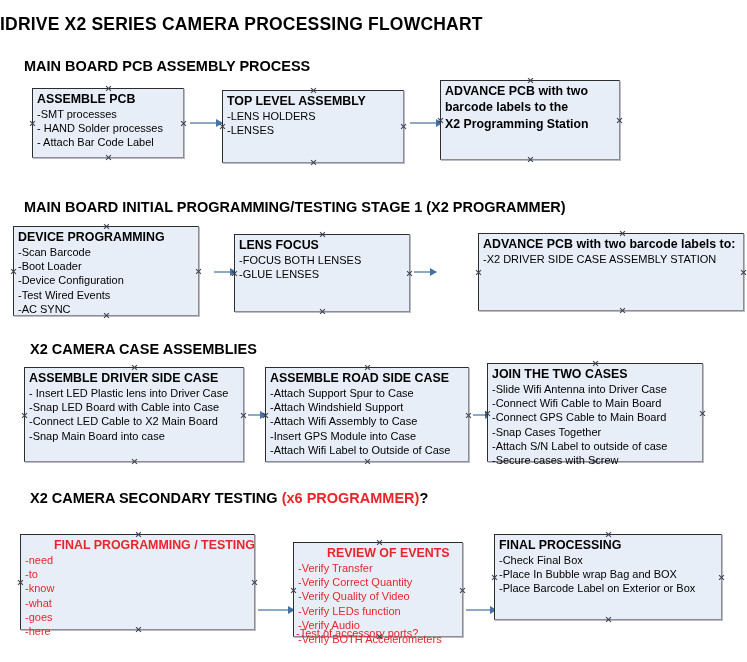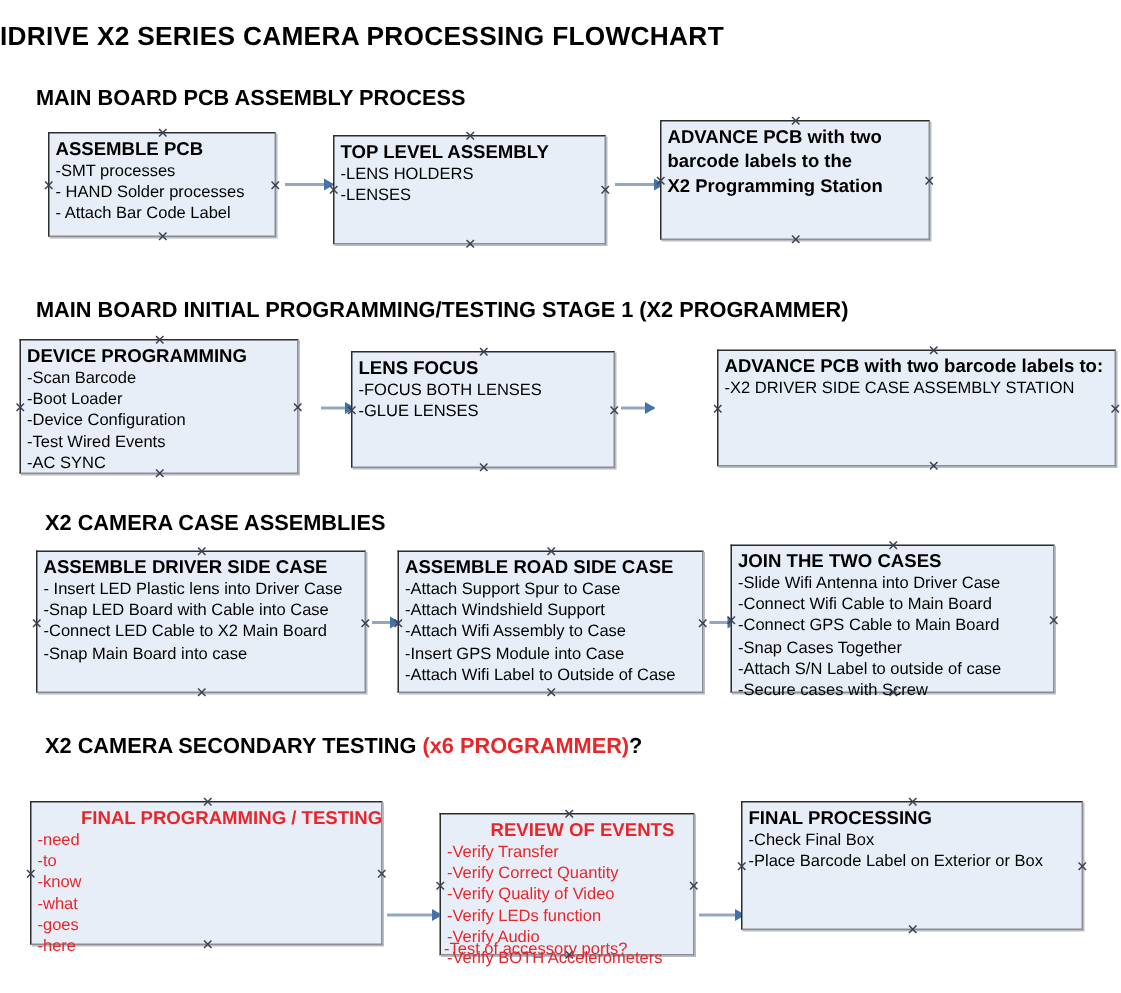--- a/index.html
+++ b/index.html
@@ -236,18 +236,19 @@
 </div>
 <div class="overflow-line" style="left:296px;top:626px;">-Test of accessory ports?</div>
 
 <div class="conn" style="left:466px;top:609px;width:30px;">
     <i class="head"></i>
   </div>
 
 <div class="box" style="left:494px;top:534px;width:228px;height:86px;">
   <div class="btitle">FINAL PROCESSING</div>
   <div class="bline"> -Check Final Box</div>
+  <div class="bline">-Place In Bubble wrap Bag and BOX</div>
   <div class="bline">-Place Barcode Label on Exterior or Box</div>
   <span class="xm" style="left:110px;top:-4px;"></span>
   <span class="xm" style="left:110px;bottom:-4px;"></span>
   <span class="xm" style="left:-4px;top:39px;"></span>
   <span class="xm" style="right:-4px;top:39px;"></span>
 </div>
 
 </body></html>

